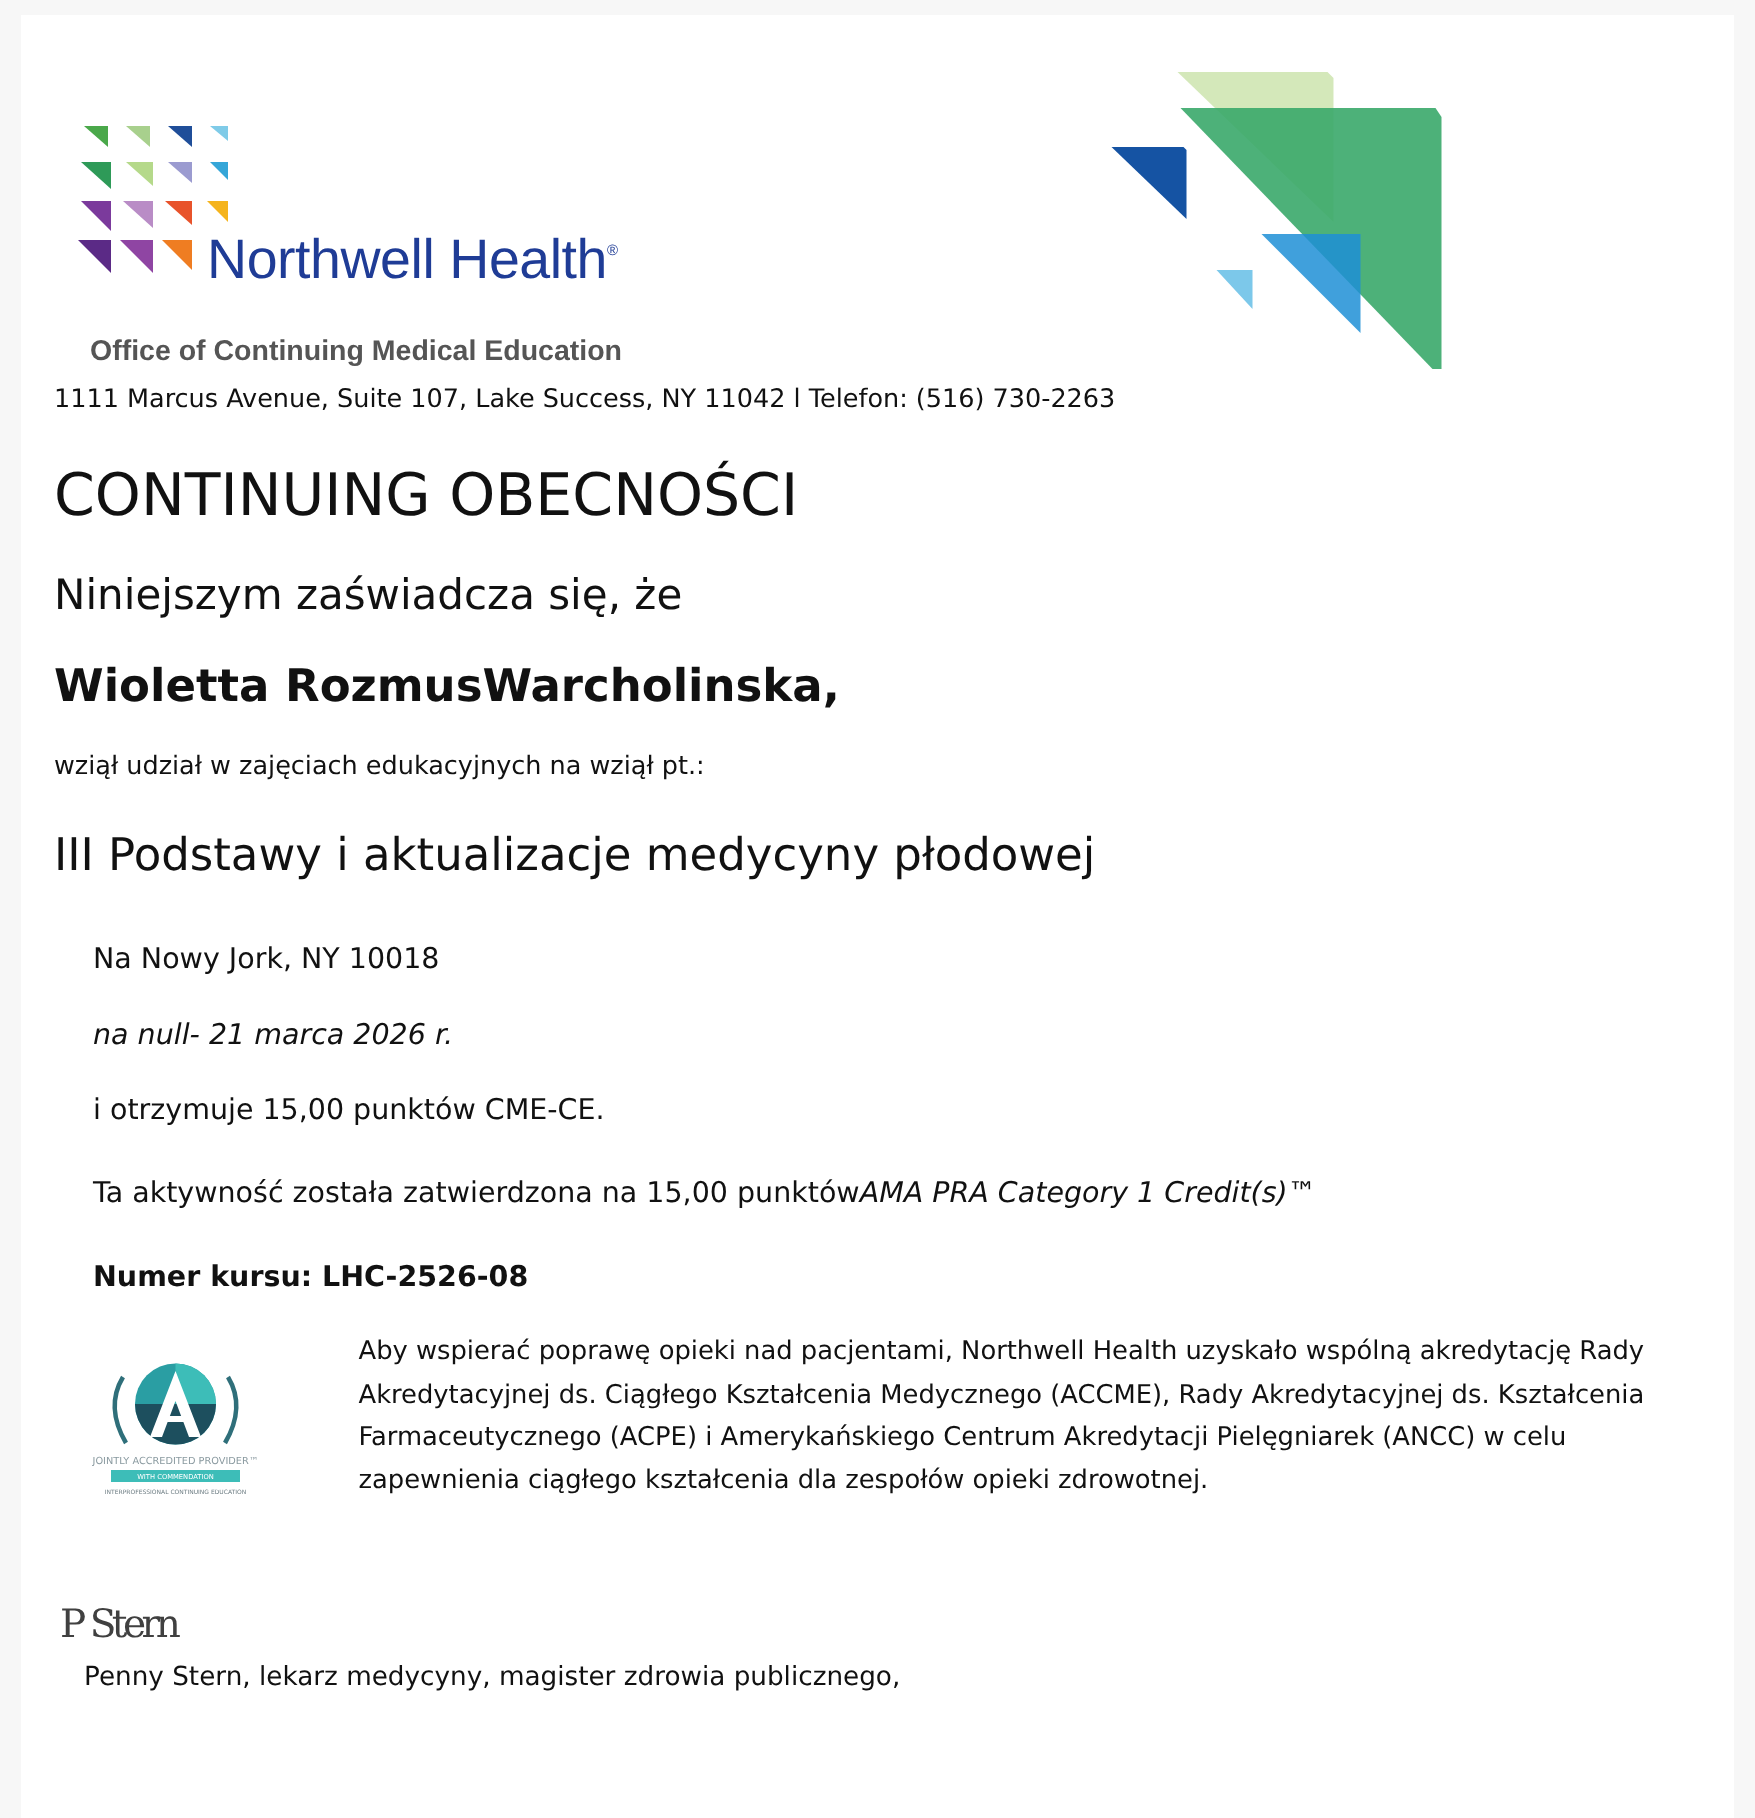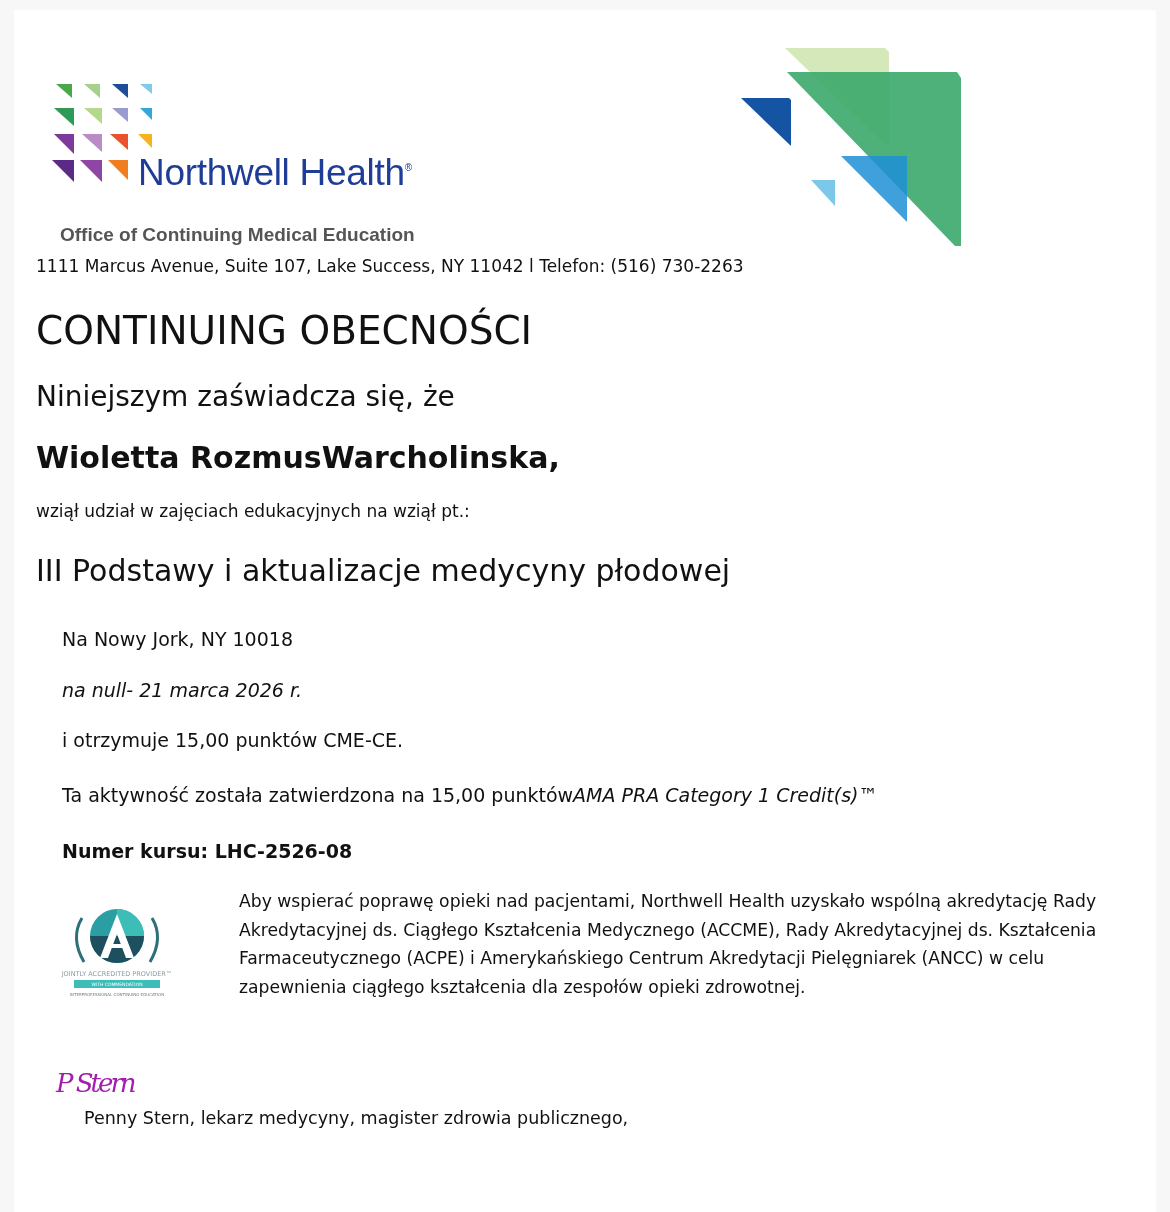--- a/index.html
+++ b/index.html
@@ -12,22 +12,22 @@
   .office { position:absolute; left:60px; top:224px; font-family:"Liberation Sans", sans-serif; font-weight:700; font-size:19px; color:#555; }
   .address { position:absolute; left:36px; top:256px; font-size:17px; color:#111; white-space:nowrap; }
   .title { position:absolute; left:36px; top:308px; font-size:39px; color:#111; white-space:nowrap; }
   .intro { position:absolute; left:36px; top:380px; font-size:28px; white-space:nowrap; }
   .name { position:absolute; left:36px; top:440px; font-size:30px; font-weight:700; white-space:nowrap;text-align:center; }
   .attended { position:absolute; left:36px; top:501px; font-size:17px; white-space:nowrap; }
   .course { position:absolute; left:36px; top:553px; font-size:30px; white-space:nowrap; }
   .line { position:absolute; left:36px; font-size:19px; white-space:nowrap;margin-left:26px; }
   .accred-text { position:absolute; left:239px; top:887px; width:860px; font-size:17.2px; line-height:28.5px; }
   .seal { position:absolute; left:52px; top:900px; width:130px; height:110px; }
-  .sig { position:absolute; left:56px; top:1068px; font-family:"DejaVu Serif", serif; font-style:italic; font-size:26px; color:#a21caf; letter-spacing:-3px; }
-  .signer { position:absolute; left:56px; top:1104px; font-size:17.5px; line-height:29px; white-space:nowrap;margin-left:28px; }
+  .sig { position:absolute; left:40px; top:1068px; font-family:"DejaVu Serif", serif; font-size:26px; color:#404040; letter-spacing:-3px; }
+  .signer { position:absolute; left:56px; top:1104px; font-size:17.5px; line-height:29px; white-space:nowrap; }
   .deco { position:absolute; left:735px; top:40px; width:240px; height:220px; }
 </style>
 </head>
 <body>
 
 <div class="page"></div>
 
 <div class="logo-grid">
   <svg width="110" height="110" viewBox="0 0 110 110">
     <polygon points="4,2 20,2 20,16" fill="#4aa84a"></polygon>

